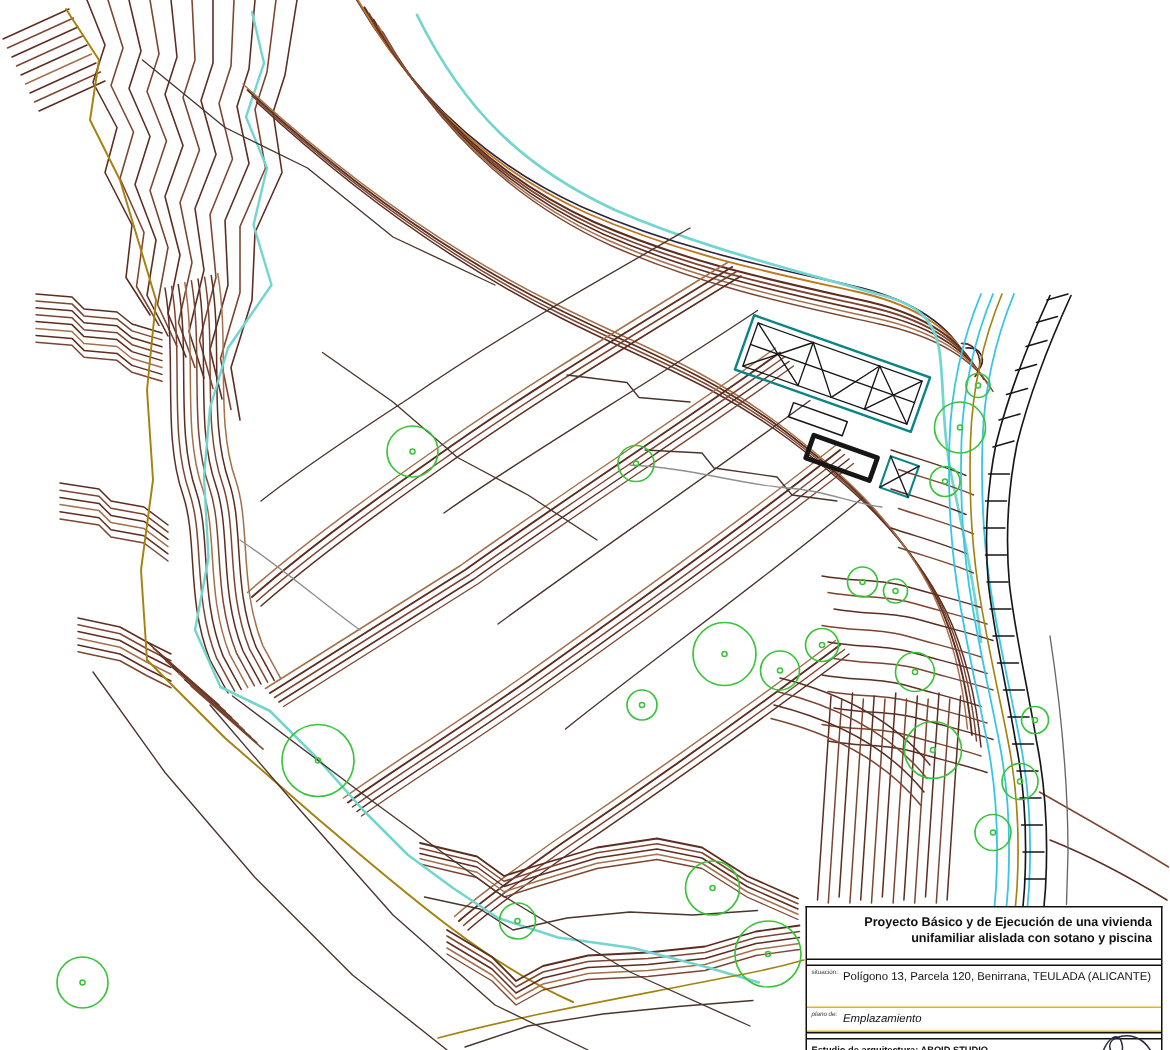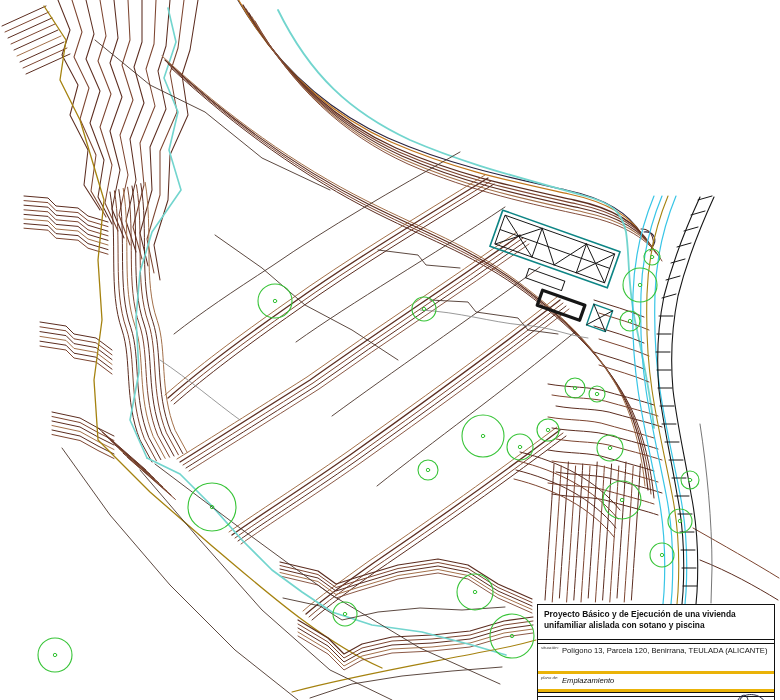--- a/index.html
+++ b/index.html
@@ -8,23 +8,23 @@
   #mapsvg{position:absolute;left:0;top:0;}
   svg *{fill:none;stroke-linejoin:round;stroke-linecap:round;}
   .c-mar1{stroke:var(--mar1);} .c-mar2{stroke:var(--mar2);} .c-mar3{stroke:var(--mar3);}
   .c-dark{stroke:var(--dark);stroke-width:.9;} .c-gray{stroke:var(--gray);stroke-width:.9;}
   .c-cyan{stroke:var(--stream_cyan);} .c-road{stroke:var(--road_cyan);}
   .c-olive{stroke:var(--olive);} .c-orange{stroke:var(--orange);} .c-navy{stroke:var(--navy);}
   .c-teal{stroke:var(--building_teal);} .c-black{stroke:var(--black);}
   
   .tb{position:absolute;left:537px;top:604px;width:236px;height:96px;background:#fff;
       border:1.6px solid #111;border-bottom:none;z-index:6;color:#111;}
-  .tb-title{font-size:8.4px;font-weight:bold;line-height:1.32;padding:4px 6px 2px 6px;height:28px;}
+  .tb-title{font-size:8.4px;font-weight:bold;line-height:1.32;padding:4px 6px 2px 6px;height:28px;text-align:right;}
   .tb-div{height:3px;border-top:1px solid #111;border-bottom:1px solid #111;}
-  .tb-row{position:relative;border-bottom:3px solid #eab308;}
+  .tb-row{position:relative;border-bottom:1px solid #eab308;}
   .tb-sit{height:27px;} .tb-plano{height:15px;font-style:italic;}
   .tb-label{position:absolute;left:3px;top:1px;font-size:4.2px;color:#333;}
   .tb-val{display:block;margin-left:24px;font-size:7.6px;padding-top:2px;line-height:1.25;}
   .tb-studio{position:relative;font-size:6.2px;font-weight:bold;padding:4px 3px 0 3px;height:100%;}
   .sig{position:absolute;right:2px;top:-8px;}
 </style>
 </head>
 <body>
 
 <div id="stage">

